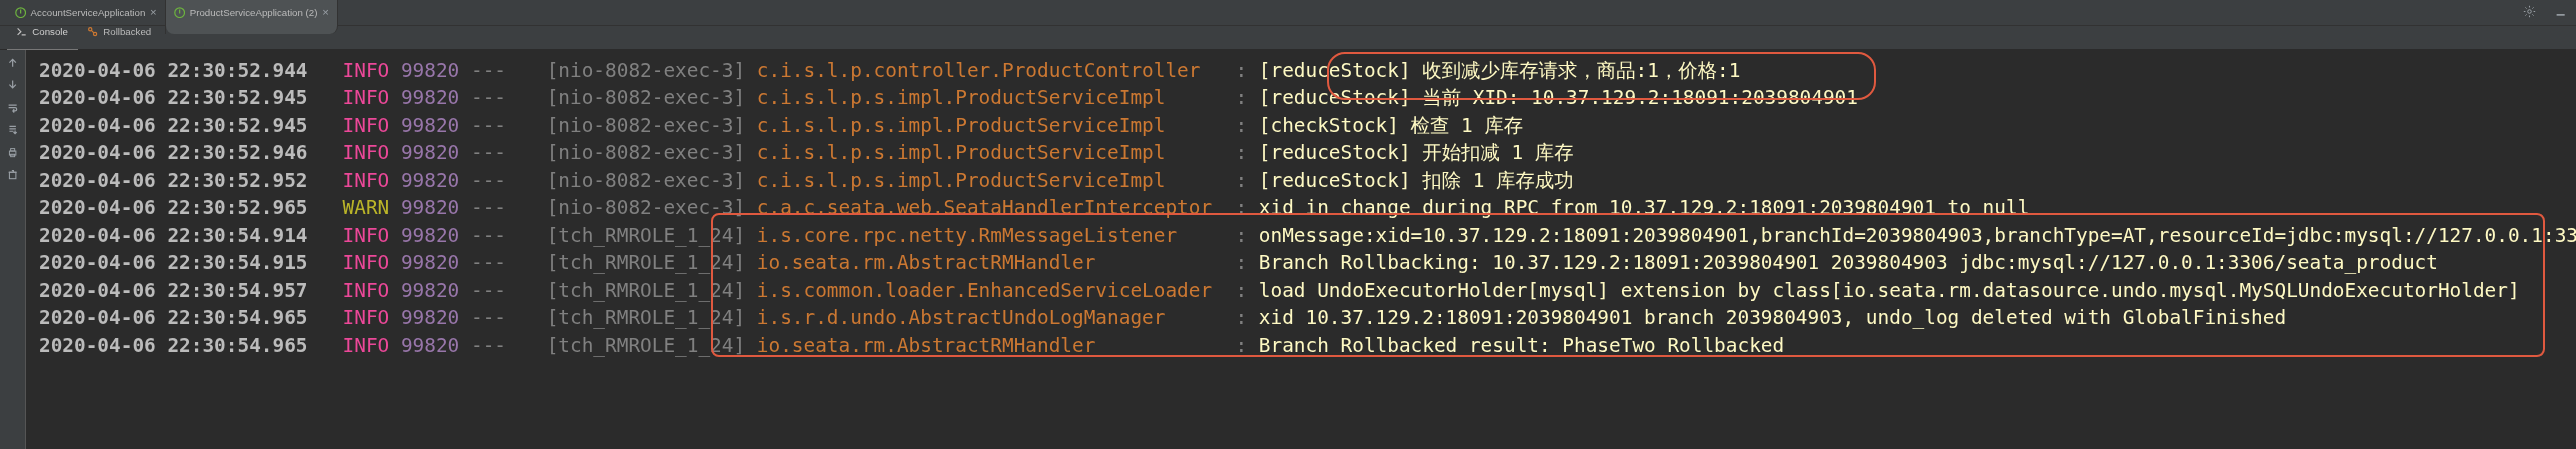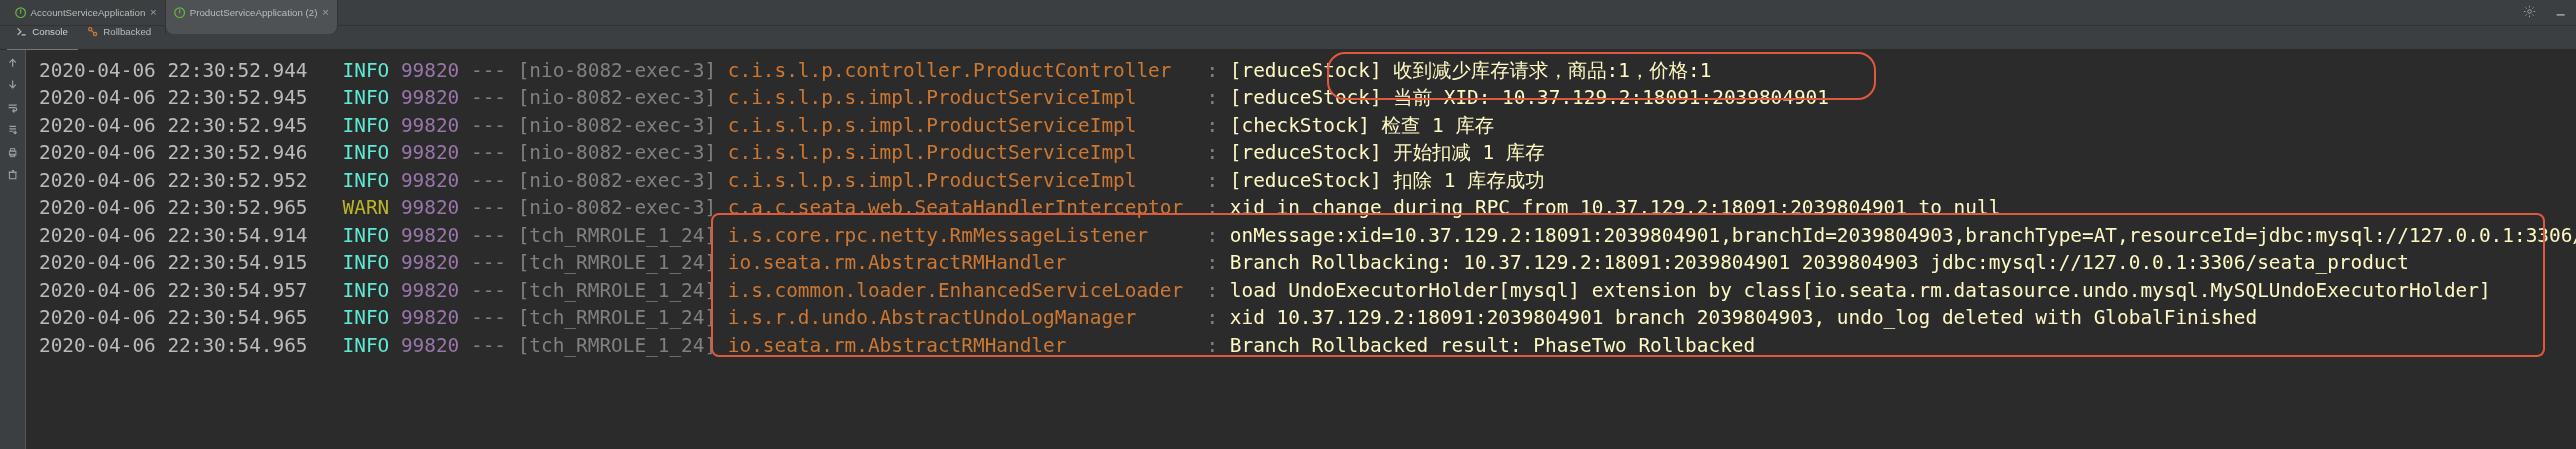--- a/index.html
+++ b/index.html
@@ -91,26 +91,26 @@
   padding: 6.5px 0 0 13px;
   font-family: "Consolas","Menlo",monospace;
   font-size: 19.4px;
   line-height: 27.5px;
   white-space: pre;
   position: relative;
   overflow: hidden;
 }
 .logline { display: flex; }
 .logline span { white-space: pre; }
-.ts { color: #bbbbbb; }
-.lvl-info { color: #5eead4; text-align: right; }
+.ts { color: #bbbbbb; font-weight: bold; }
+.lvl-info { color: #ec4899; text-align: right; }
 .lvl-warn { color: #bbb529; }
 .pid { color: #9876aa; }
 .dash { color: #808080; }
-.thr { color: #808080; }
+.thr { color: #808080; margin-left: 29px; }
 .cls { color: #cc7832; }
 .sep { color: #808080; }
 .msg { color: #fef9c3; }
 
 
 .annot {
   position: absolute;
   border: 2px solid #e0593f;
   border-radius: 18px;
   pointer-events: none;

